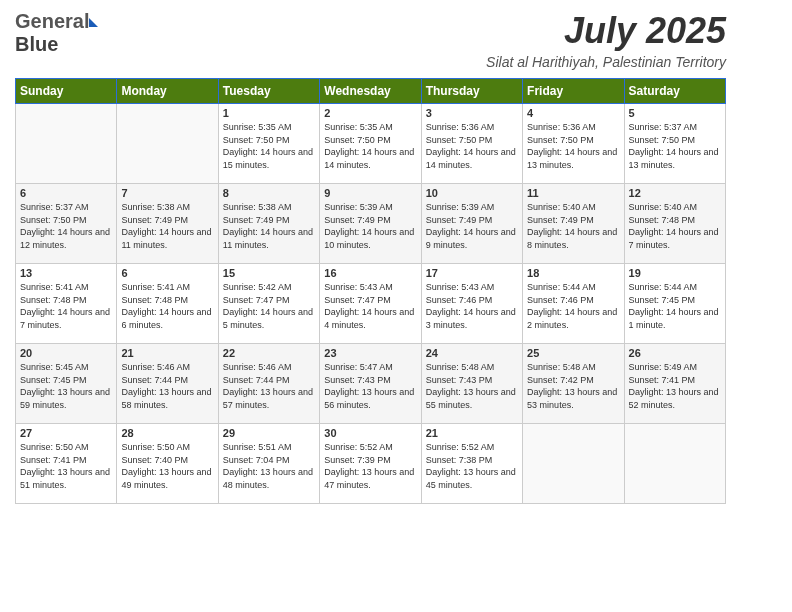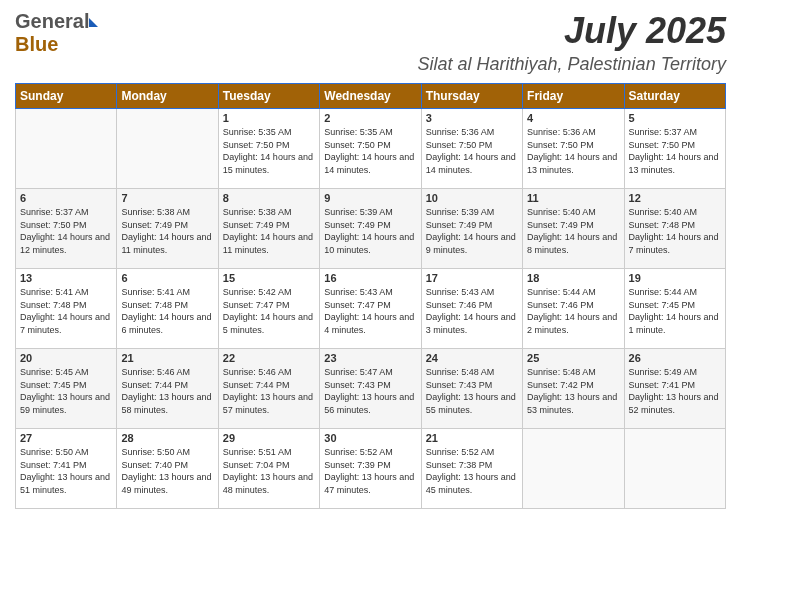--- a/index.html
+++ b/index.html
@@ -4,26 +4,26 @@
   <style>
     * { box-sizing: border-box; margin: 0; padding: 0; }
     body { font-family: Arial, sans-serif; background: #fff; width: 792px; height: 612px; overflow: hidden; }
     
     .page { width: 741px; min-height: 612px; background: #fff; padding: 10px 15px; }
     
     .header { display: flex; justify-content: space-between; align-items: flex-start; margin-bottom: 8px; }
     
     .title-section { text-align: right; font-style: italic; }
     .month-year { font-size: 36px; font-weight: bold; color: #333; }
-    .location { font-size: 18px; color: #555; margin-top: 2px; text-align: right; }
+    .location { font-size: 14px; color: #555; margin-top: 2px; text-align: right; }
     
     .calendar { width: 100%; border-collapse: collapse; table-layout: fixed; }
     
     .calendar thead tr th {
-      background: #a16207;
+      background: #4d7c0f;
       color: #fff;
       font-size: 12px;
       font-weight: bold;
       padding: 5px 4px;
       text-align: left;
       border: 1px solid #2a6dd9;
     }
     
     .calendar tbody tr td {
       border: 1px solid #ccc;
@@ -50,21 +50,21 @@
     .day-info {
       font-size: 9px;
       color: #333;
       line-height: 1.4;
     }
     
     .empty { background: #f9f9f9 !important; }
     
     .logo-wrapper { display: flex; align-items: center; }
     .logo-text-general { color: #555; font-size: 20px; font-weight: bold; }
-    .logo-text-blue { color: #a16207; font-size: 20px; font-weight: bold; }
+    .logo-text-blue { color: #404040; font-size: 20px; font-weight: bold; }
     .logo-triangle {
       display: inline-block;
       width: 0; height: 0;
       border-left: 9px solid #1a5cb8;
       border-top: 9px solid transparent;
       border-bottom: 0px solid transparent;
       margin-bottom: -2px;
     }
   </style>
 </head>

